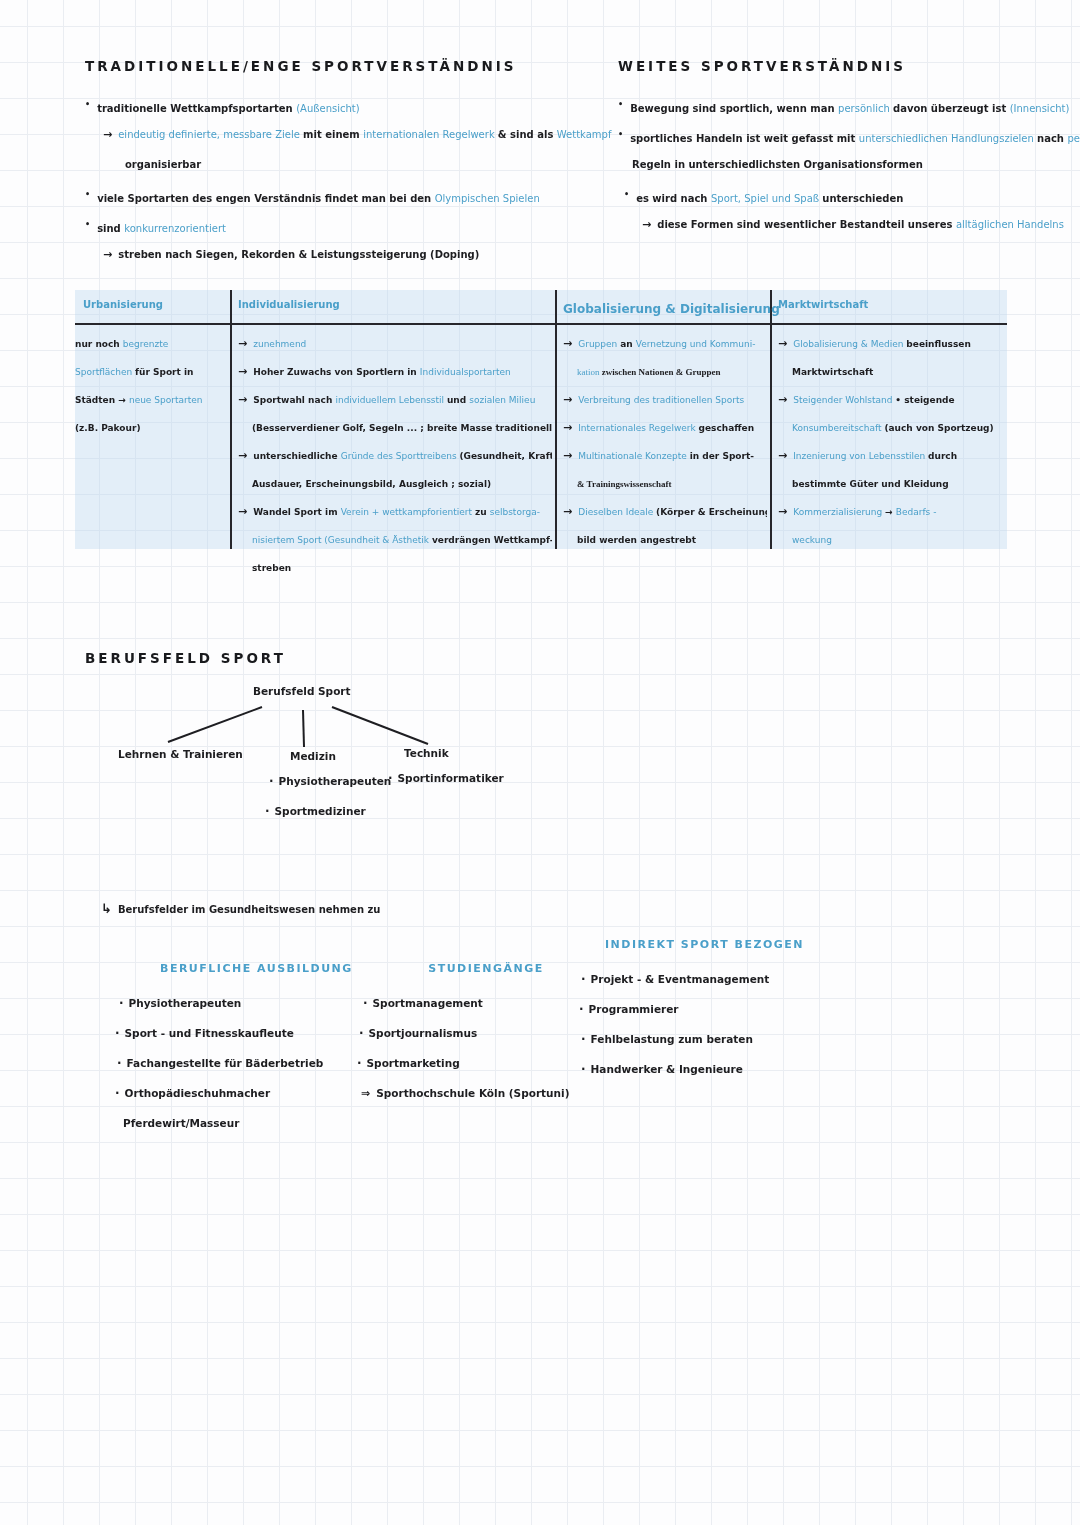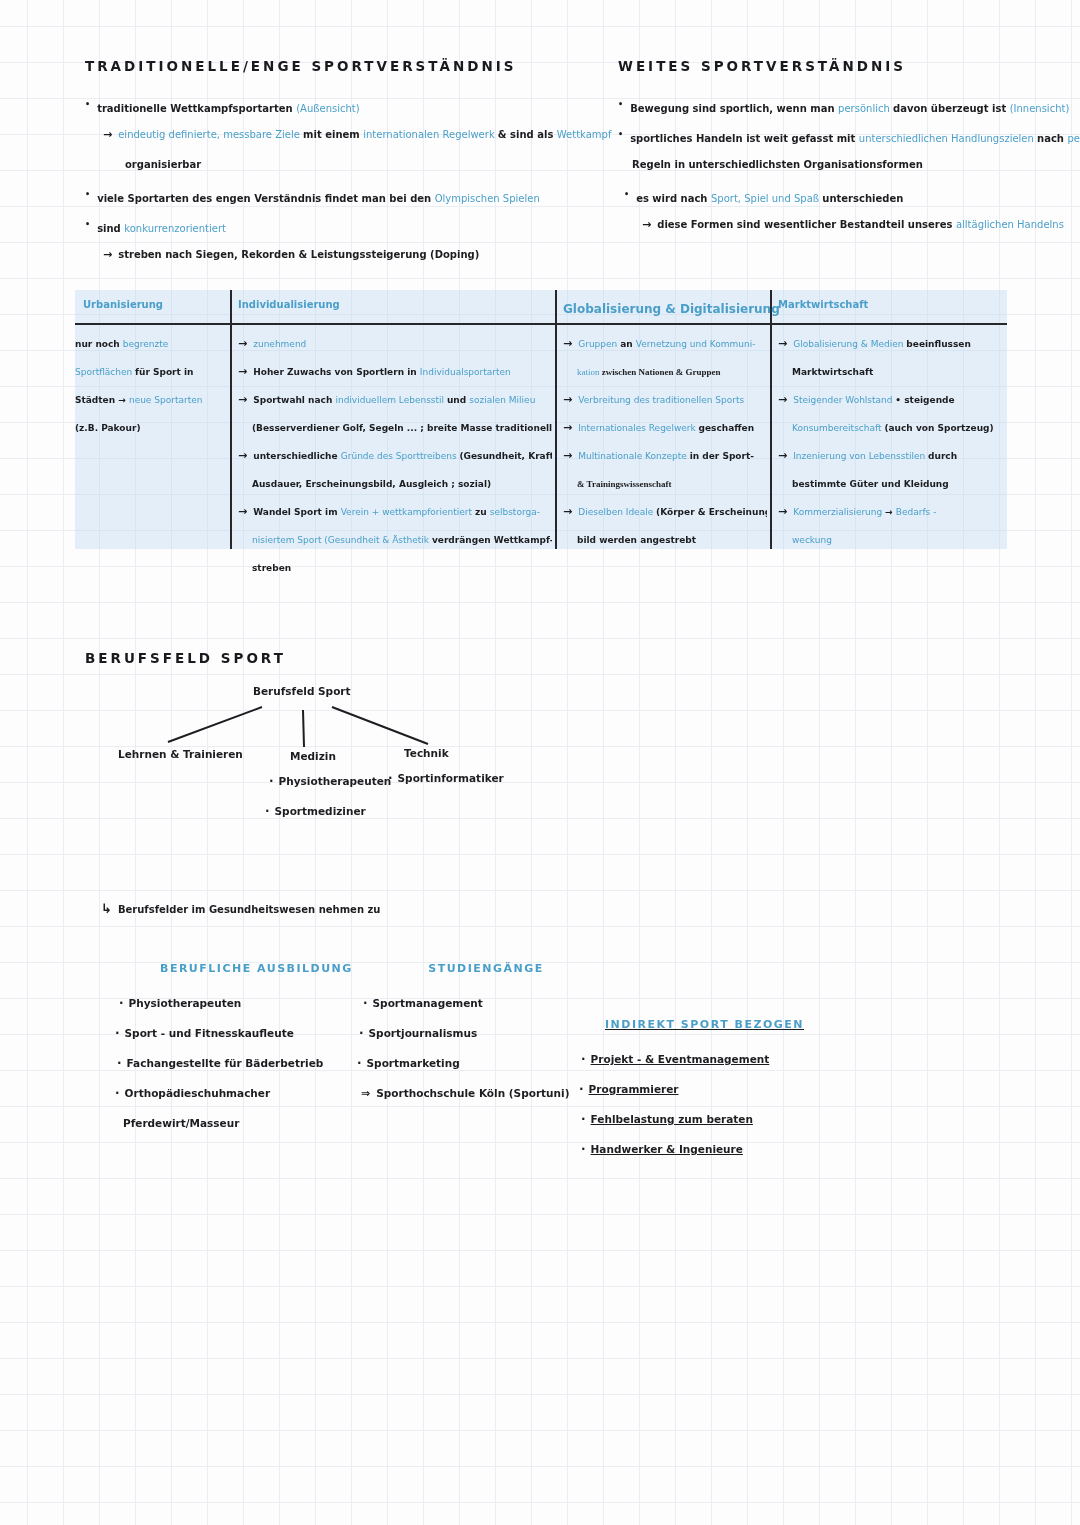--- a/index.html
+++ b/index.html
@@ -181,21 +181,21 @@
   </div>
   <div class="abs list-col" style="left:357px;top:956px;width:222px;">
     <div class="list-title" style="padding-left:36px;text-align:center;">STUDIENGÄNGE</div>
     <div class="lines">
         <div class="line" style="padding-left: 6px;"><span class="mk mk-dot">·</span><span class="seg k">Sportmanagement</span></div>
         <div class="line" style="padding-left: 2px;"><span class="mk mk-dot">·</span><span class="seg k">Sportjournalismus</span></div>
         <div class="line"><span class="mk mk-dot">·</span><span class="seg k">Sportmarketing</span></div>
         <div class="line" style="padding-left: 4px;"><span class="mk mk-dbl">⇒</span><span class="seg k">Sporthochschule Köln (Sportuni)</span></div>
       </div>
   </div>
-  <div class="abs list-col" style="left:579px;top:1012px;width:240px;text-decoration:underline;">
+  <div class="abs list-col" style="left:579px;top:932px;width:240px;">
     <div class="list-title" style="padding-left:26px;">INDIREKT SPORT BEZOGEN</div>
     <div class="lines">
         <div class="line" style="padding-left: 2px;"><span class="mk mk-dot">·</span><span class="seg k">Projekt - &amp; Eventmanagement</span></div>
         <div class="line"><span class="mk mk-dot">·</span><span class="seg k">Programmierer</span></div>
         <div class="line" style="padding-left: 2px;"><span class="mk mk-dot">·</span><span class="seg k">Fehlbelastung zum beraten</span></div>
         <div class="line" style="padding-left: 2px;"><span class="mk mk-dot">·</span><span class="seg k">Handwerker &amp; Ingenieure</span></div>
       </div>
   </div>
 
 </div>

